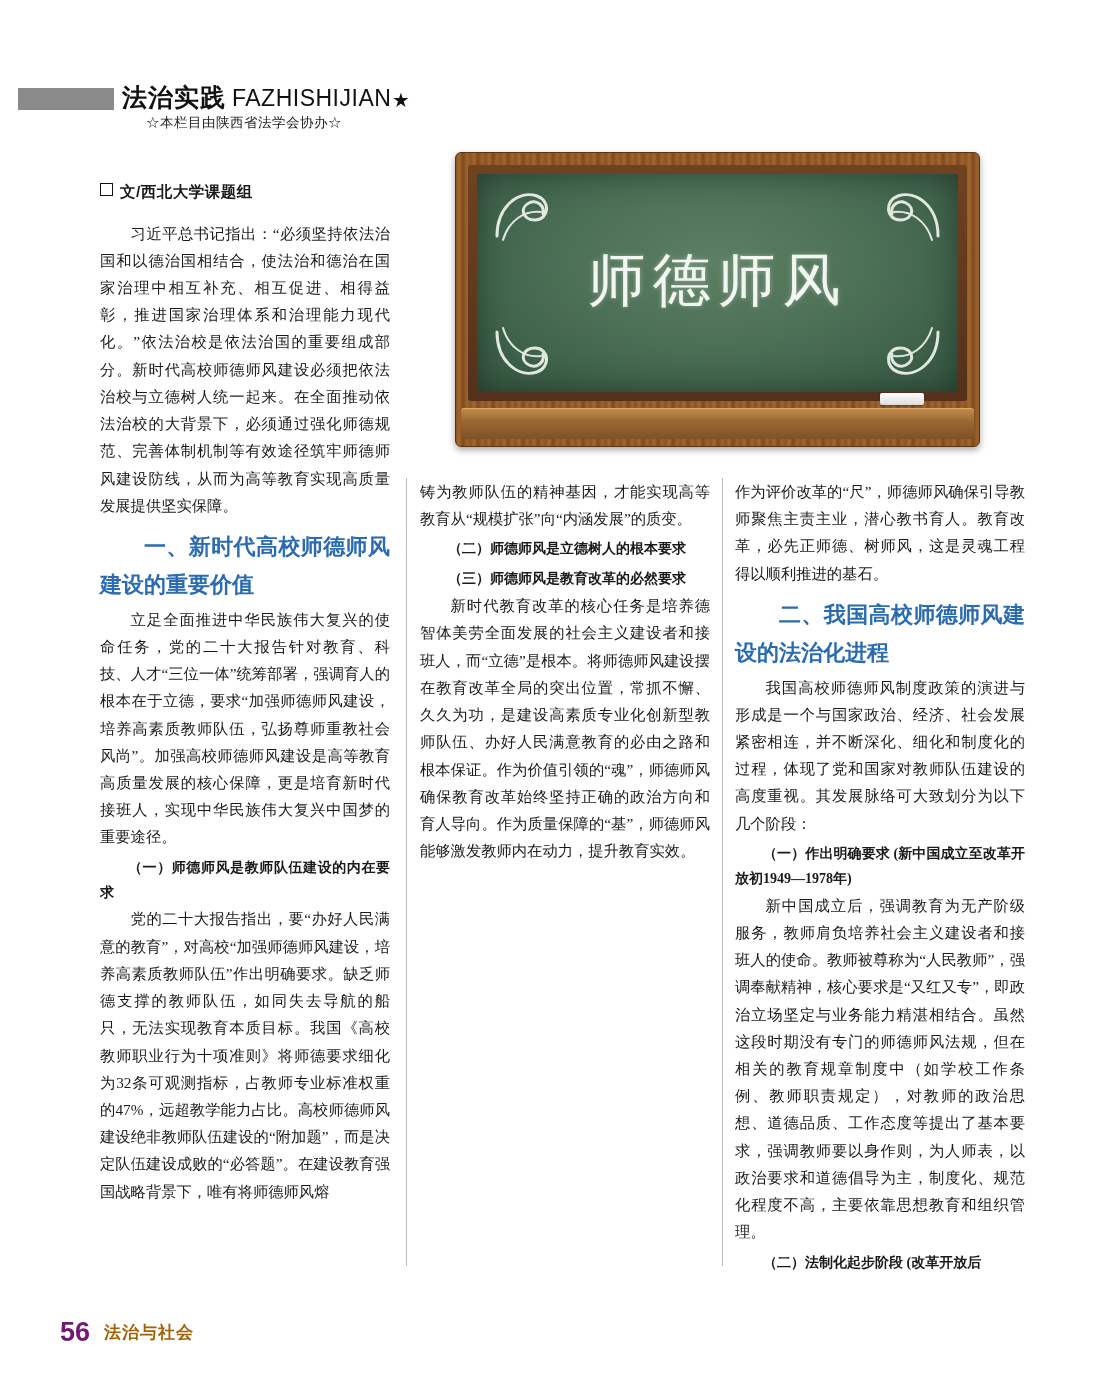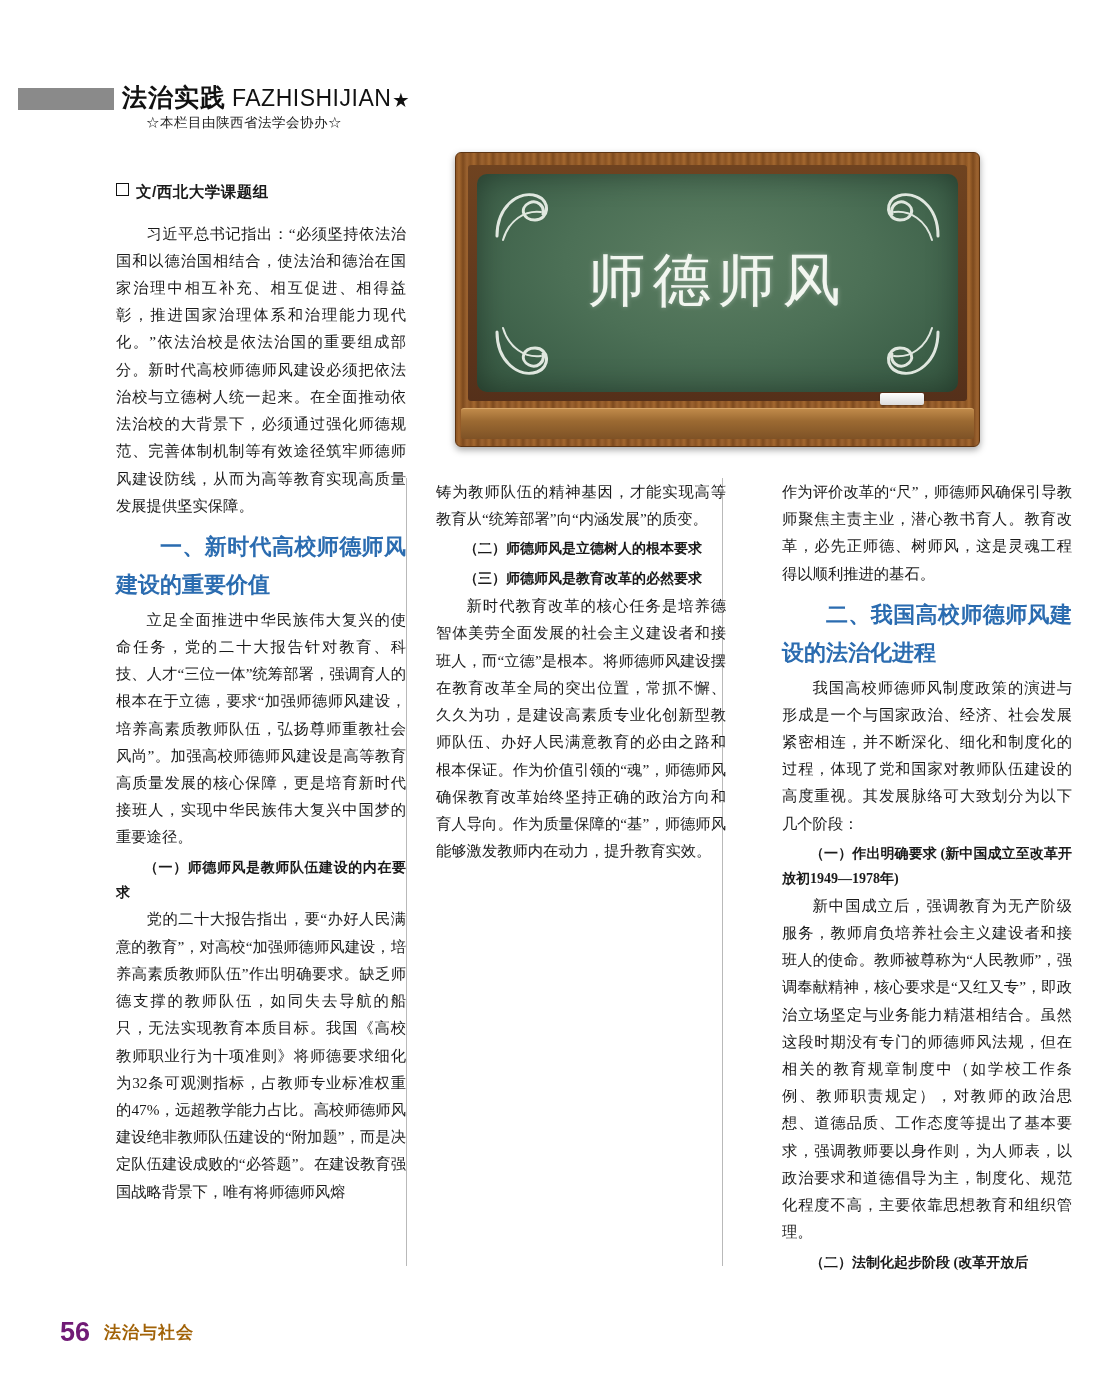--- a/index.html
+++ b/index.html
@@ -70,42 +70,41 @@
     text-align: center;
   }
 
   
   .col {
     position: absolute;
     font-size: 15.3px;
     line-height: 1.78;
     text-align: justify;
     text-justify: inter-ideograph;
-    margin-left: 16px;
   }
   .col p {
     margin: 0;
     text-indent: 2em;
   }
   .col p.noindent {
     text-indent: 0;
   }
 
   .col-left {
     left: 100px;
     top: 178px;
     width: 290px;
   }
   .col-mid {
     left: 420px;
     top: 478px;
     width: 290px;
   }
   .col-right {
-    left: 766px;
+    left: 735px;
     top: 478px;
     width: 290px;
   }
 
   .byline {
     font-size: 15.5px;
     font-weight: bold;
     font-family: "Liberation Sans", sans-serif;
     margin-bottom: 14px;
     letter-spacing: 0.5px;
@@ -176,21 +175,21 @@
     border-radius: 3px;
   }
   .board-surface {
     position: absolute;
     left: 22px;
     top: 22px;
     right: 22px;
     bottom: 55px;
     background:
       radial-gradient(ellipse at 50% 40%, #5d7f63 0%, #4c7056 45%, #3c5f48 80%, #35563f 100%);
-    border-radius: 10px;
+    border-radius: 2px;
     box-shadow: inset 0 0 30px rgba(0,0,0,0.35);
     overflow: hidden;
   }
   .board-text {
     position: absolute;
     left: 0;
     right: 0;
     top: 50%;
     transform: translateY(-52%);
     text-align: center;
@@ -302,21 +301,21 @@
       <p>习近平总书记指出：“必须坚持依法治国和以德治国相结合，使法治和德治在国家治理中相互补充、相互促进、相得益彰，推进国家治理体系和治理能力现代化。”依法治校是依法治国的重要组成部分。新时代高校师德师风建设必须把依法治校与立德树人统一起来。在全面推动依法治校的大背景下，必须通过强化师德规范、完善体制机制等有效途径筑牢师德师风建设防线，从而为高等教育实现高质量发展提供坚实保障。</p>
       <h2 class="sec">一、新时代高校师德师风建设的重要价值</h2>
       <p>立足全面推进中华民族伟大复兴的使命任务，党的二十大报告针对教育、科技、人才“三位一体”统筹部署，强调育人的根本在于立德，要求“加强师德师风建设，培养高素质教师队伍，弘扬尊师重教社会风尚”。加强高校师德师风建设是高等教育高质量发展的核心保障，更是培育新时代接班人，实现中华民族伟大复兴中国梦的重要途径。</p>
       <h3 class="sub">（一）师德师风是教师队伍建设的内在要求</h3>
       <p>党的二十大报告指出，要“办好人民满意的教育”，对高校“加强师德师风建设，培养高素质教师队伍”作出明确要求。缺乏师德支撑的教师队伍，如同失去导航的船只，无法实现教育本质目标。我国《高校教师职业行为十项准则》将师德要求细化为32条可观测指标，占教师专业标准权重的47%，远超教学能力占比。高校师德师风建设绝非教师队伍建设的“附加题”，而是决定队伍建设成败的“必答题”。在建设教育强国战略背景下，唯有将师德师风熔</p>
     </div>
 </div>
 
 <div class="col col-mid">
   <div>
-      <p class="noindent">铸为教师队伍的精神基因，才能实现高等教育从“统筹部署”向“内涵发展”的质变。</p>
+      <p class="noindent">铸为教师队伍的精神基因，才能实现高等教育从“规模扩张”向“内涵发展”的质变。</p>
       <h3 class="sub">（二）师德师风是立德树人的根本要求</h3>
       <h3 class="sub">（三）师德师风是教育改革的必然要求</h3>
       <p>新时代教育改革的核心任务是培养德智体美劳全面发展的社会主义建设者和接班人，而“立德”是根本。将师德师风建设摆在教育改革全局的突出位置，常抓不懈、久久为功，是建设高素质专业化创新型教师队伍、办好人民满意教育的必由之路和根本保证。作为价值引领的“魂”，师德师风确保教育改革始终坚持正确的政治方向和育人导向。作为质量保障的“基”，师德师风能够激发教师内在动力，提升教育实效。</p>
     </div>
 </div>
 
 <div class="col col-right">
   <div>
       <p class="noindent">作为评价改革的“尺”，师德师风确保引导教师聚焦主责主业，潜心教书育人。教育改革，必先正师德、树师风，这是灵魂工程得以顺利推进的基石。</p>
       <h2 class="sec">二、我国高校师德师风建设的法治化进程</h2>

